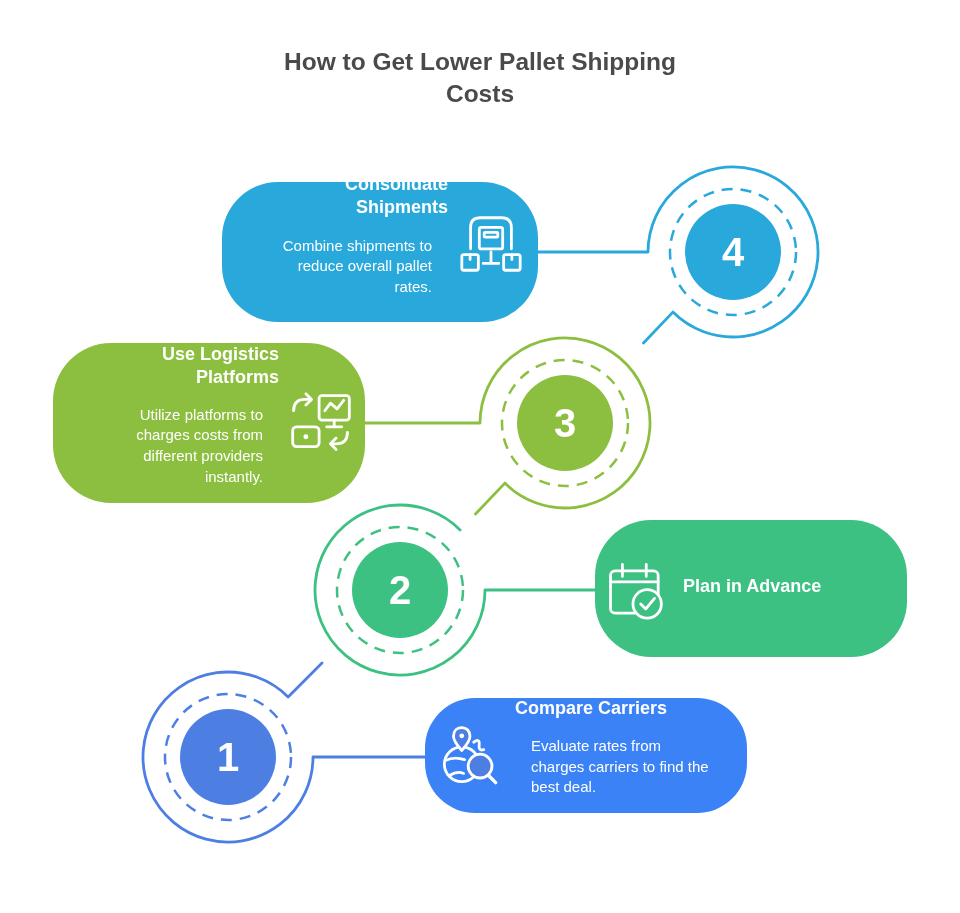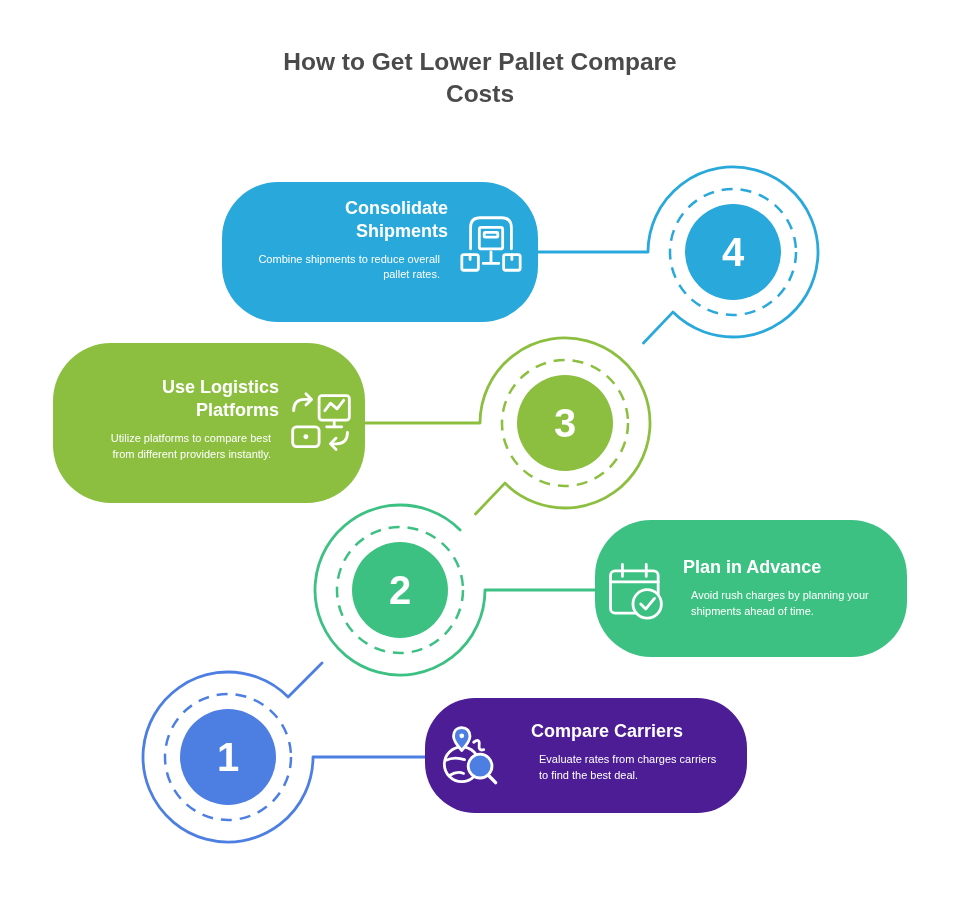--- a/index.html
+++ b/index.html
@@ -5,25 +5,25 @@
   html,body{margin:0;padding:0;background:#fff;}
   body{font-family:"Liberation Sans",sans-serif;}
   .canvas{position:relative;width:960px;height:913px;background:#fff;overflow:hidden;}
 
   .page-title{position:absolute;top:46px;left:0;width:100%;text-align:center;
     font-size:24.5px;font-weight:700;color:#4A4A4A;line-height:1.3;}
   .page-title .inner{max-width:410px;margin:0 auto;}
 
   .card{position:absolute;color:#fff;display:flex;align-items:center;box-sizing:border-box;}
   .card .txt h3{margin:0 0 9px 0;font-size:18px;font-weight:700;line-height:1.28;}
-  .card .txt p{margin:8px;font-size:11px;line-height:1.38;font-weight:400;}
+  .card .txt p{margin:16px;font-size:15px;line-height:1.38;font-weight:400;}
   .card .txt{flex:1 1 auto;}
   .card .icn{flex:0 0 auto;display:flex;align-items:center;justify-content:center;}
 
-  .card1{left:425px;top:698px;width:322px;height:115px;background:#4c1d95;border-radius:50px;padding:0 20px 0 12px;gap:16px;}
+  .card1{left:425px;top:698px;width:322px;height:115px;background:#3b82f6;border-radius:50px;padding:0 20px 0 12px;}
   .card2{left:595px;top:520px;width:312px;height:137px;background:#3CC183;border-radius:56px;padding:6px 16px 0 10px;}
   .card3{left:53px; top:343px;width:312px;height:160px;background:#8CBF3F;border-radius:58px;padding:0 10px 0 26px;}
   .card4{left:222px;top:182px;width:316px;height:140px;background:#29A8DB;border-radius:56px;padding:0 12px 17px 26px;}
 
   .card3 .txt,.card4 .txt{text-align:right;}
   .card1 .txt,.card2 .txt{text-align:left;padding-left:12px;}
   .card3 .icn,.card4 .icn{margin-left:8px;}
 
   .ring{position:absolute;overflow:visible;}
   .ring path.loop{fill:none;stroke-width:2.8;stroke-linecap:round;stroke-linejoin:round;}
@@ -32,21 +32,21 @@
 
   .icn svg{display:block;}
   .icn path,.icn rect,.icn circle{vector-effect:non-scaling-stroke;}
 </style>
 </head>
 <body>
 
 <div class="canvas">
 
   <div class="page-title">
-    <div class="inner">How to Get Lower Pallet Compare Costs</div>
+    <div class="inner">How to Get Lower Pallet Shipping Costs</div>
   </div>
 
   <svg class="ring" style="left:533px;top:152px;" width="400" height="200" viewBox="0 0 400 200">
     <path class="loop" stroke="#29A8DB" d="M 5 100 L 115 100 A 85 85 0 1 1 139.9 160.1 L 110.5 191"></path>
     <circle class="dash" stroke="#29A8DB" cx="200" cy="100" r="63"></circle>
     <circle fill="#29A8DB" cx="200" cy="100" r="48"></circle>
     <text x="200" y="114">4</text>
   </svg>
 
   <svg class="ring" style="left:365px;top:323px;" width="400" height="200" viewBox="0 0 400 200">
@@ -85,21 +85,21 @@
         <path d="M14.5 47 V52"></path>
         <rect x="49" y="47" width="17" height="16" rx="2"></rect>
         <path d="M57.5 47 V52"></path>
       </svg>
     </div>
   </div>
 
   <div class="card card3">
     <div class="txt">
       <h3>Use Logistics Platforms</h3>
-      <p>Utilize platforms to compare best from different providers instantly.</p>
+      <p>Utilize platforms to charges costs from different providers instantly.</p>
     </div>
     <div class="icn">
       <svg width="68" height="68" viewBox="0 0 72 72" fill="none" stroke="#fff" stroke-width="2.8" stroke-linecap="round" stroke-linejoin="round">
         <path d="M7 23 Q7 11 19 11 H25"></path>
         <path d="M20 5 L26 11 L20 17"></path>
         <rect x="34" y="7" width="32" height="26" rx="3"></rect>
         <path d="M40 23 L46 15 L53 21 L60 12"></path>
         <path d="M50 33 V40 M42 40 H58"></path>
         <rect x="6" y="40" width="28" height="21" rx="4"></rect>
         <circle cx="20" cy="50.5" r="2.6" fill="#fff" stroke="none"></circle>
@@ -114,21 +114,20 @@
       <svg width="66" height="66" viewBox="0 0 72 72" fill="none" stroke="#fff" stroke-width="2.8" stroke-linecap="round" stroke-linejoin="round">
         <rect x="6" y="13" width="52" height="46" rx="5"></rect>
         <path d="M19 6 V19 M45 6 V19"></path>
         <path d="M6 25 H58"></path>
         <circle cx="46" cy="49" r="15.5" fill="#3CC183"></circle>
         <path d="M39 49 L44.5 54.5 L54 43"></path>
       </svg>
     </div>
     <div class="txt">
       <h3>Plan in Advance</h3>
-      <p>Avoid rush charges by planning your shipments ahead of time.</p>
     </div>
   </div>
 
   <div class="card card1">
     <div class="icn">
       <svg width="66" height="72" viewBox="0 0 72 78" fill="none" stroke="#fff" stroke-width="2.8" stroke-linecap="round" stroke-linejoin="round">
         <circle cx="27" cy="48" r="19"></circle>
         <path d="M9 44 Q19 39 30 43"></path>
         <path d="M14 60 Q22 55 29 58"></path>
         <path d="M40 24 q7 -5 6 3 q-1 7 5 5"></path>

